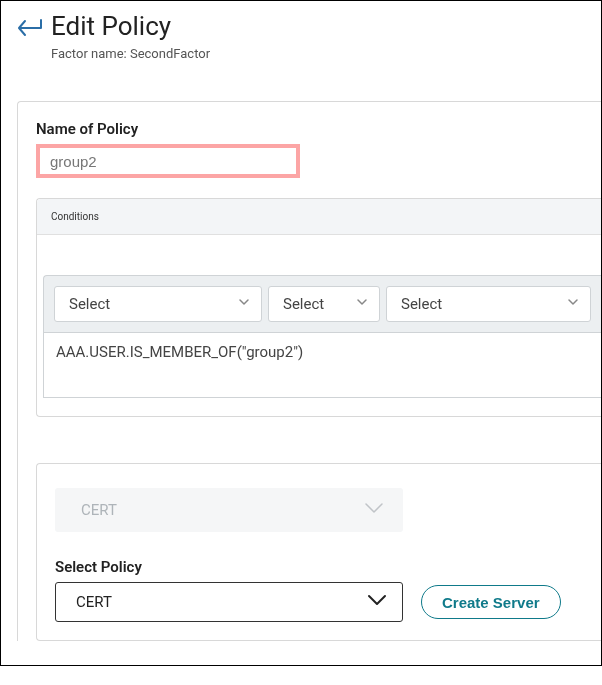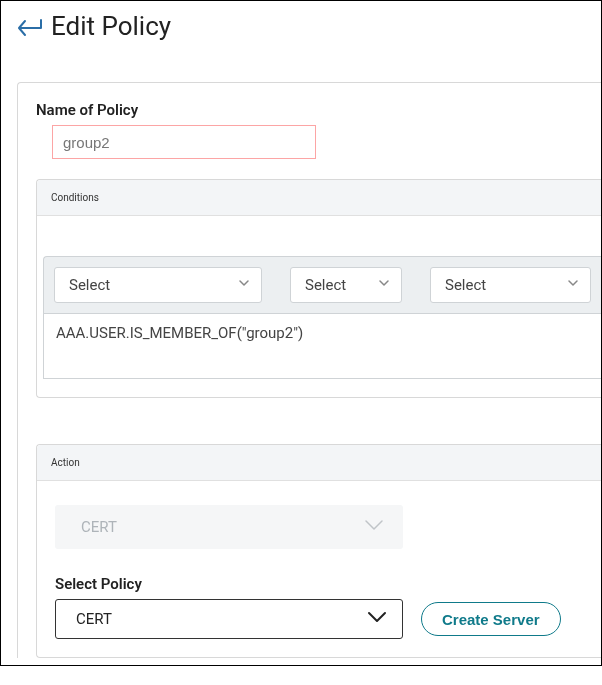--- a/index.html
+++ b/index.html
@@ -55,27 +55,26 @@
   }
   .field-label {
     font-size: 15px;
     font-weight: 600;
     color: #222;
     margin-bottom: 6px;
   }
   .text-input {
     width: 264px;
     height: 34px;
-    border: 1px solid #fca5a5;
+    border: 4px solid #fca5a5;
     padding: 0 10px;
     font-size: 15px;
     color: #777;
     background: #fff;
     outline: none;
-    margin-left: 16px;
   }
   .section-card {
     margin-top: 20px;
     border: 1px solid #d8d8d8;
     border-right: none;
     border-radius: 4px 0 0 4px;
     background: #fff;
   }
   .section-header {
     background: #f3f5f7;
@@ -91,21 +90,21 @@
   .action-body {
     padding: 18px 0 18px 18px;
   }
   .select-bar {
     background: #eceff1;
     border: 1px solid #cfd3d6;
     border-right: none;
     border-radius: 4px 0 0 0;
     padding: 10px 10px;
     display: flex;
-    gap: 28px;
+    gap: 6px;
     align-items: center;
     margin-top: 22px;
   }
   .select-box {
     background: #fff;
     border: 1px solid #cfd3d6;
     border-radius: 3px;
     height: 36px;
     display: flex;
     align-items: center;
@@ -186,20 +185,24 @@
 
 <div class="frame">
   <div class="header">
     <span class="back-arrow">
       <svg width="26" height="22" viewBox="0 0 26 22">
         <path d="M8 4 L2 11 L8 18 M2 11 L24 11 L24 3" fill="none" stroke="#2b6ea7" stroke-width="2" stroke-linecap="round" stroke-linejoin="round"></path>
       </svg>
     </span>
     <div class="title-block">
       <h1 class="page-title">Edit Policy</h1>
+      <div class="subtitle">
+        <span>Factor name:</span>
+        <span>SecondFactor</span>
+      </div>
     </div>
   </div>
 
   <div class="content">
     <div class="outer-panel">
       <div class="field-label">Name of Policy</div>
       <input class="text-input" type="text" value="group2" style="">
 
       
       <div class="section-card">
@@ -232,21 +235,20 @@
             </div>
           </div>
           <div class="expression-box">AAA.USER.IS_MEMBER_OF("group2")</div>
         </div>
       </div>
 
       <div class="spacer-26"></div>
 
       
       <div class="section-card">
-        <div class="section-header">Action</div>
         <div class="action-body">
           <div class="type-select">
             <span>CERT</span>
             <span class="chev-big">
               <svg width="22" height="16" viewBox="0 0 22 16">
                   <path d="M3 4 L11 12 L19 4" fill="none" stroke="#c0c4c8" stroke-width="1.5" stroke-linecap="round" stroke-linejoin="round"></path>
                 </svg>
             </span>
           </div>
 

